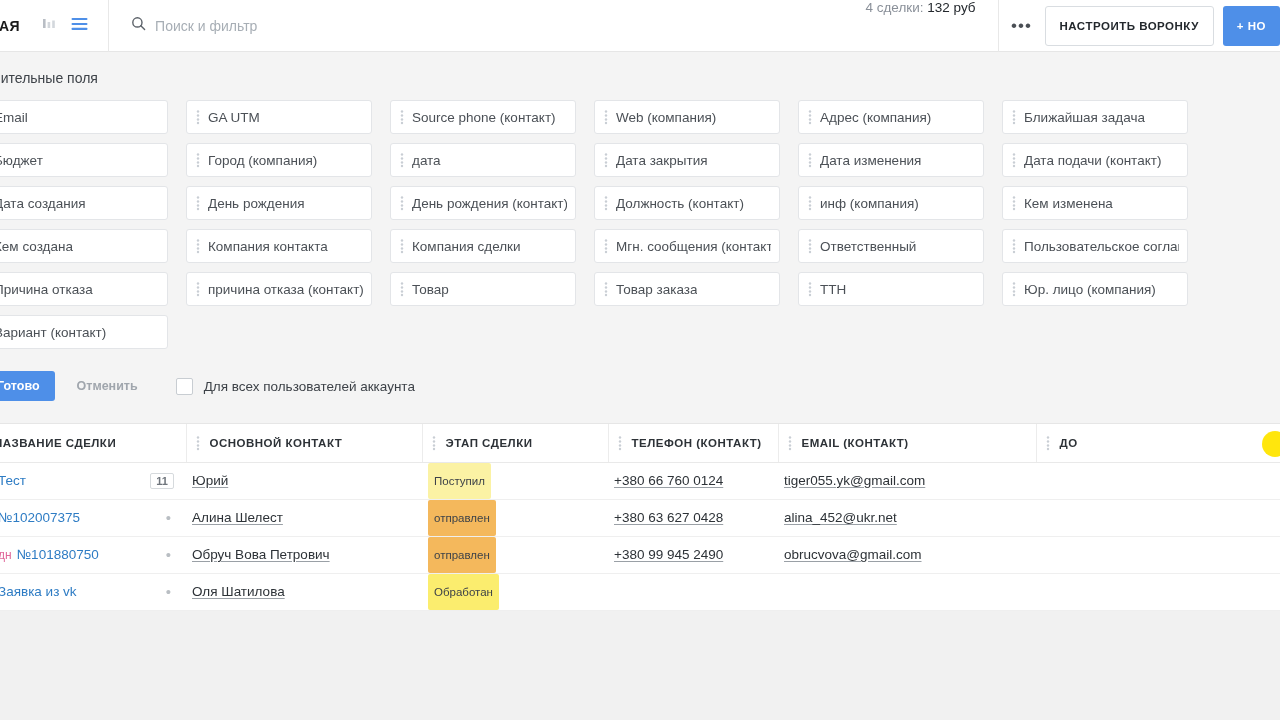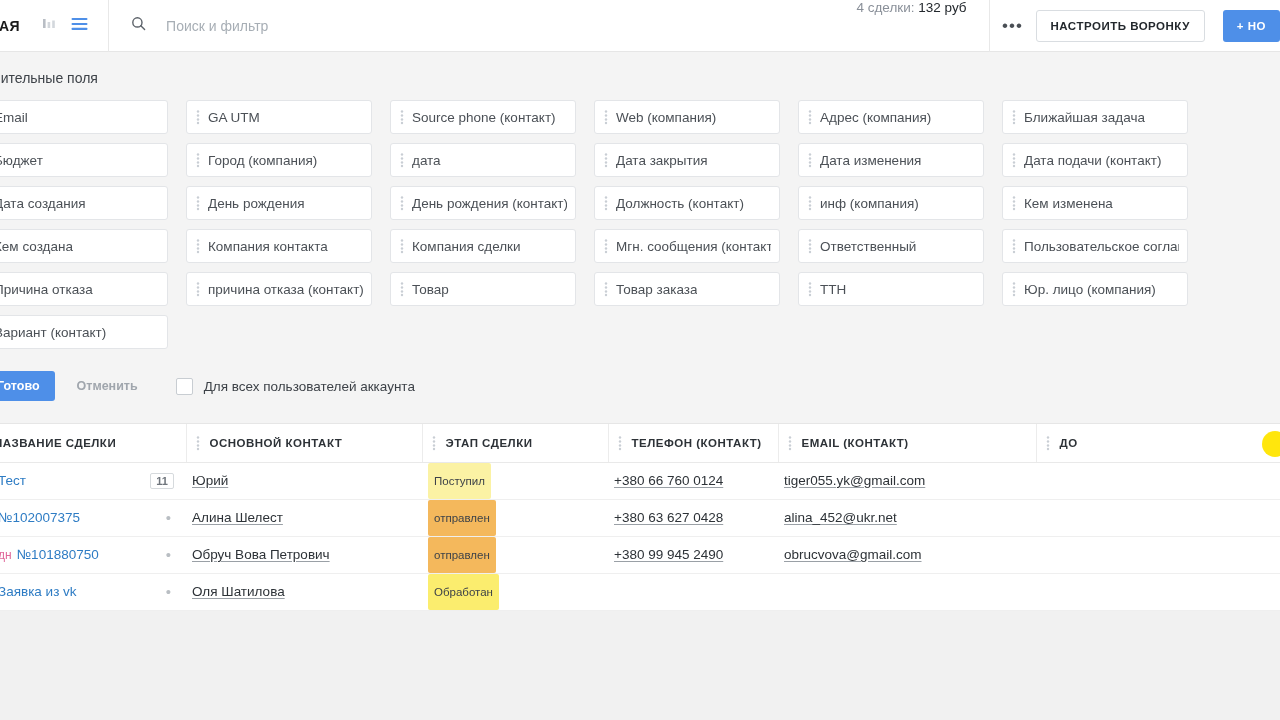--- a/index.html
+++ b/index.html
@@ -38,21 +38,21 @@
     height: 52px;
     padding-right: 20px;
     border-right: 1px solid #e8e8e8;
   }
   .icon-kanban { display:block; }
   .icon-list { display:block; }
 
   .search-area {
     display: flex;
     align-items: center;
-    gap: 20px;
+    gap: 9px;
     padding-left: 22px;
     flex: 1;
     height: 52px;
   }
   .search-input {
     border: none;
     outline: none;
     font-family: "Liberation Sans", sans-serif;
     font-size: 14px;
     color: #23282d;
@@ -82,36 +82,36 @@
   .more-btn {
     width: 46px; height: 52px;
     display: flex; align-items: center; justify-content: center;
     cursor: pointer;
     color: #4a4f55;
     font-size: 17px;
     letter-spacing: 1px;
     line-height: 8px;
   }
   .btn-outline {
-    height: 32px;
+    height: 40px;
     padding: 0 14px;
     background: #fff;
     border: 1px solid #d9dde1;
     border-radius: 3px;
     font-family: "Liberation Sans", sans-serif;
     font-size: 11.5px;
     font-weight: 700;
     letter-spacing: .5px;
     color: #23282d;
     cursor: pointer;
     white-space: nowrap;
   }
   .btn-primary {
-    height: 32px;
-    margin-left: 18px;
+    height: 40px;
+    margin-left: 9px;
     padding: 0 14px;
     background: #4e8fe8;
     border: none;
     border-radius: 3px;
     font-family: "Liberation Sans", sans-serif;
     font-size: 11.5px;
     font-weight: 700;
     letter-spacing: .5px;
     color: #ffffff;
     cursor: pointer;

